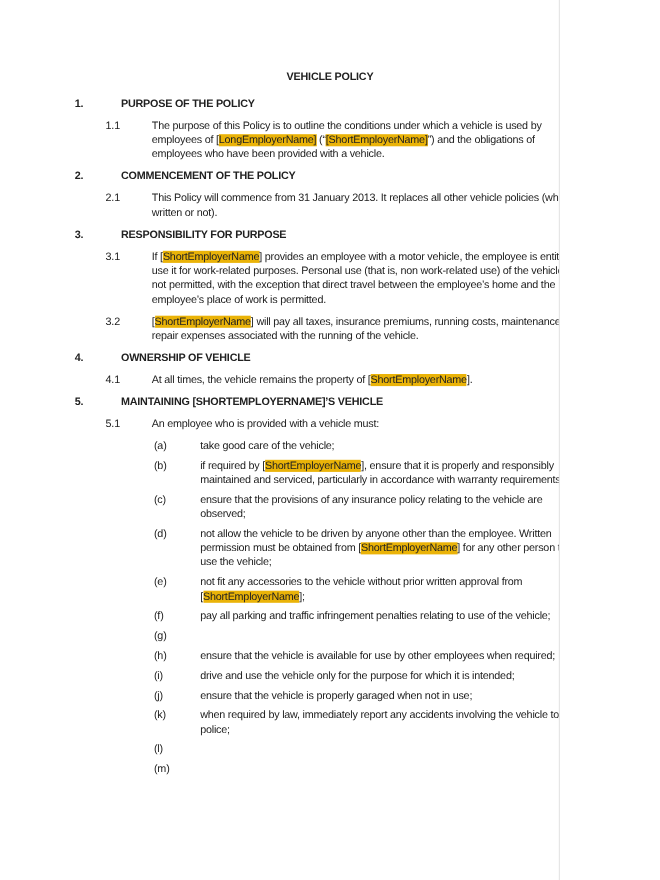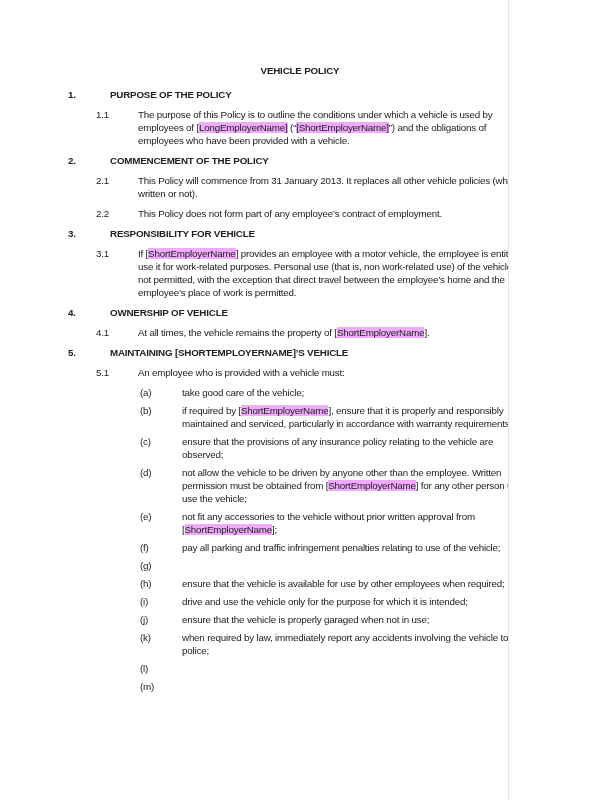--- a/index.html
+++ b/index.html
@@ -41,21 +41,21 @@
     margin-left: 28px;
   }
   .sub-row {
     margin-left: 72px;
     display: grid;
     grid-template-columns: 42px 1fr;
     align-items: start;
     margin-bottom: 5px;
   }
   .hl {
-    background: #f0abfc;
+    background: #eab308;
   }
   .page-num {
     position: absolute;
     left: 68px;
     top: 740px;
     width: 464px;
     text-align: right;
   }
 </style>
 </head>
@@ -74,31 +74,31 @@
           <div>The purpose of this Policy is to outline the conditions under which a vehicle is used by employees of [<span class="hl">LongEmployerName]</span> (“<span class="hl">[ShortEmployerName]</span>”) and the obligations of employees who have been provided with a vehicle.</div>
         </div>
         <div class="row sec-row">
           <div>2.</div>
           <div>COMMENCEMENT OF THE POLICY</div>
         </div>
         <div class="row item-row">
           <div>2.1</div>
           <div>This Policy will commence from 31 January 2013.  It replaces all other vehicle policies (whether written or not).</div>
         </div>
-        <div class="row item-row">
-          <div>2.2</div>
-          <div>This Policy does not form part of any employee’s contract of employment.</div>
-        </div>
         <div class="row sec-row">
           <div>3.</div>
-          <div>RESPONSIBILITY FOR VEHICLE</div>
+          <div>RESPONSIBILITY FOR PURPOSE</div>
         </div>
         <div class="row item-row">
           <div>3.1</div>
           <div>If [<span class="hl">ShortEmployerName</span>] provides an employee with a motor vehicle, the employee is entitled to use it for work-related purposes. Personal use (that is, non work-related use) of the vehicle is not permitted, with the exception that direct travel between the employee’s home and the employee’s place of work is permitted.</div>
+        </div>
+        <div class="row item-row">
+          <div>3.2</div>
+          <div>[<span class="hl">ShortEmployerName</span>] will pay all taxes, insurance premiums, running costs, maintenance and repair expenses associated with the running of the vehicle.</div>
         </div>
         <div class="row sec-row">
           <div>4.</div>
           <div>OWNERSHIP OF VEHICLE</div>
         </div>
         <div class="row item-row">
           <div>4.1</div>
           <div>At all times, the vehicle remains the property of [<span class="hl">ShortEmployerName</span>].</div>
         </div>
         <div class="row sec-row">

